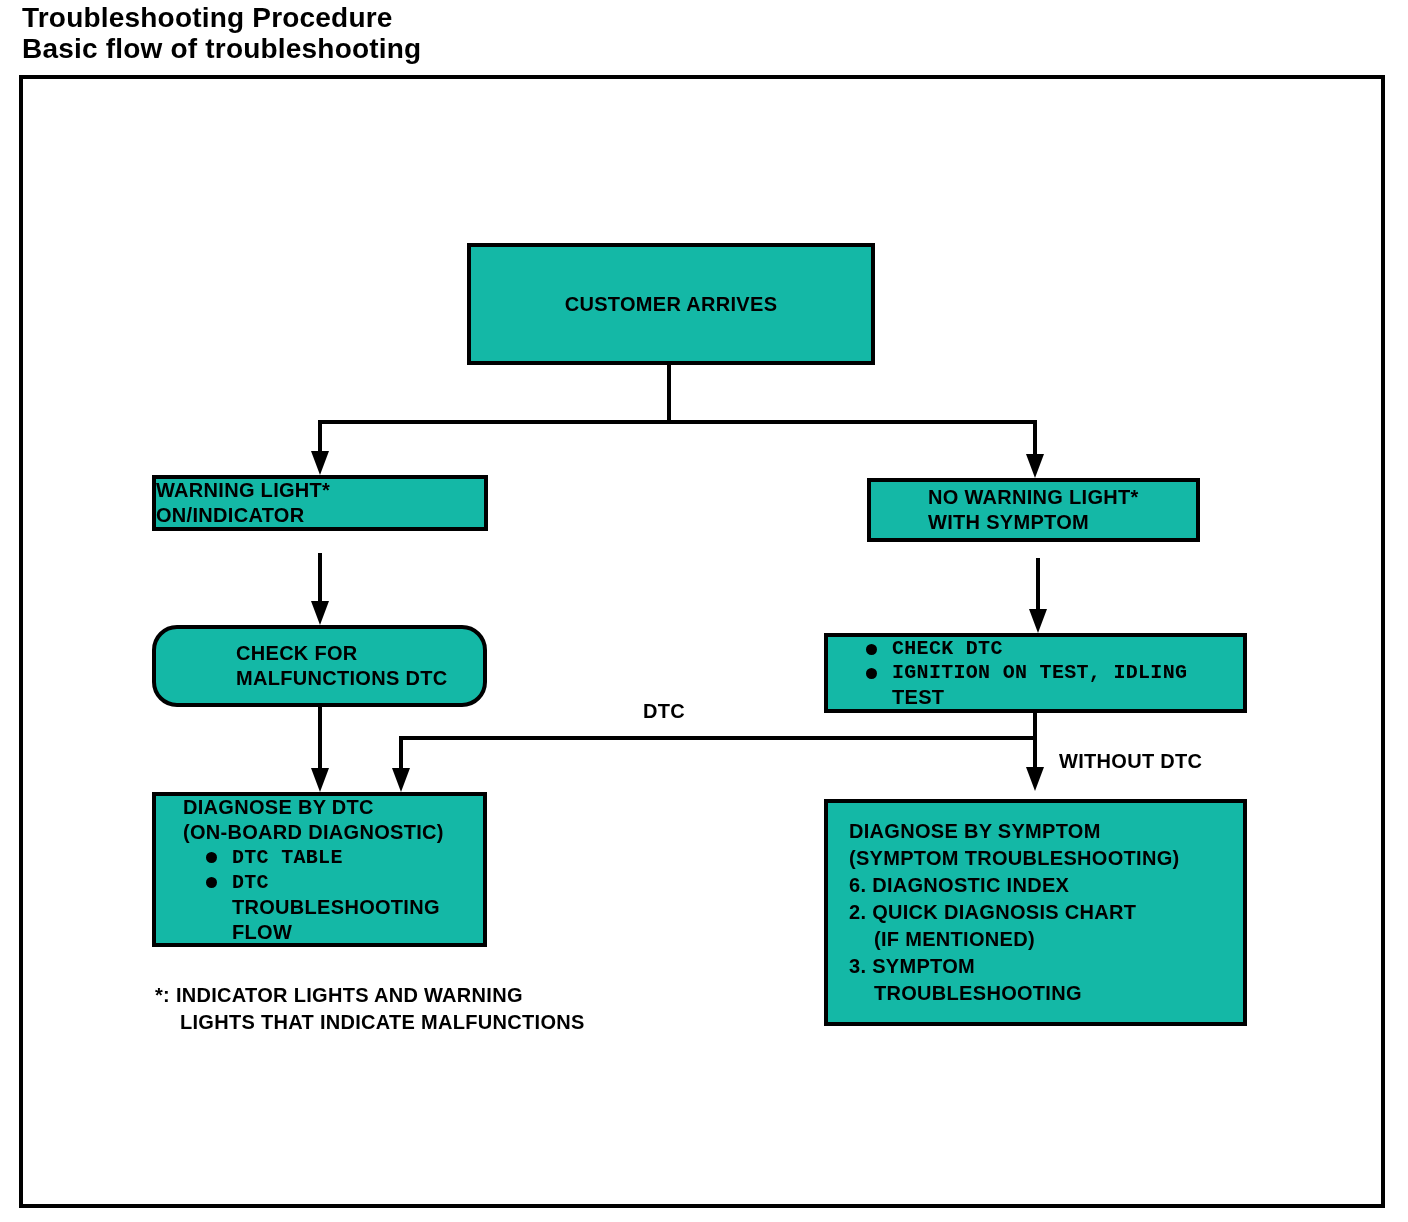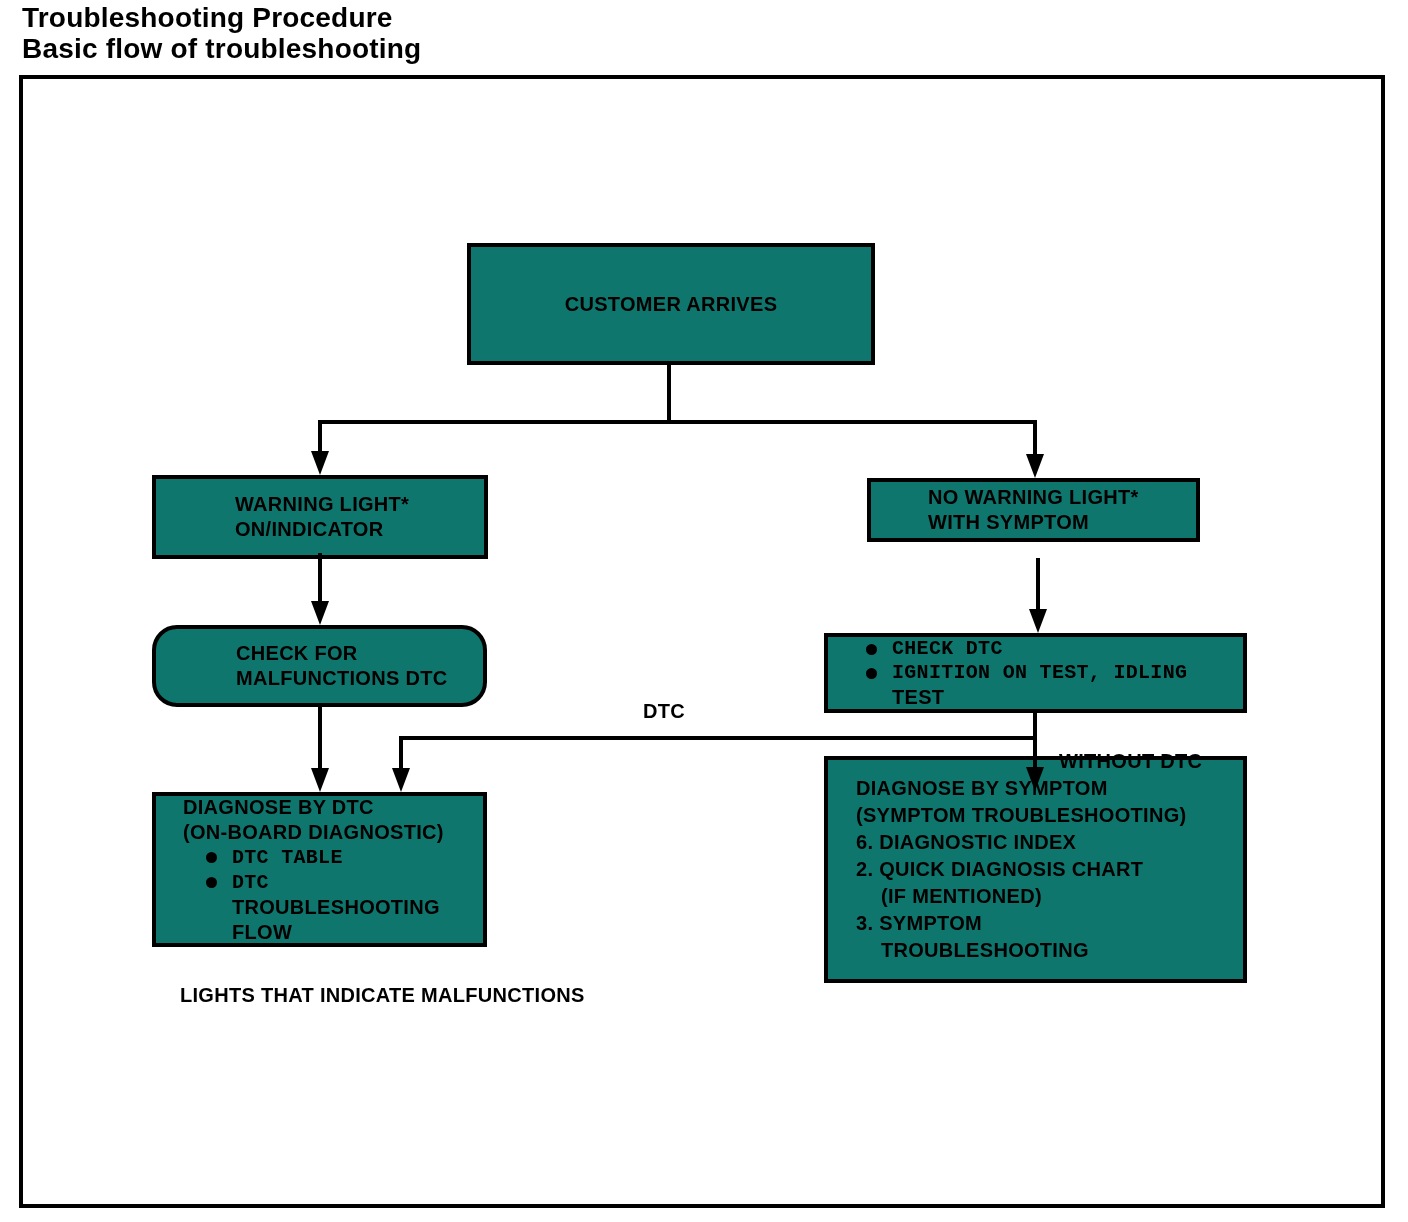--- a/index.html
+++ b/index.html
@@ -8,21 +8,21 @@
 
   
   .title{position:absolute;left:22px;top:2px;font-size:28px;font-weight:bold;line-height:31px;
          letter-spacing:0.2px;}
 
   
   .frame{position:absolute;left:19px;top:75px;width:1366px;height:1133px;
          border:4px solid #000;box-sizing:border-box;}
 
   
-  .box{position:absolute;border:4px solid #000;box-sizing:border-box;background:#0f766e;
+  .box{position:absolute;border:4px solid #000;box-sizing:border-box;background:#14b8a6;
        display:flex;flex-direction:column;justify-content:center;
        font-size:20px;font-weight:bold;line-height:25px;letter-spacing:0.3px;}
   .ln{white-space:nowrap;}
   .center{text-align:center;}
 
   
   .brow{display:flex;align-items:flex-start;font-family:Liberation Mono, monospace;}
   .dot{flex:0 0 11px;width:11px;height:11px;border-radius:50%;background:#000;
        margin-top:7px;margin-right:15px;}
   .cont{padding-left:26px;}   
@@ -48,21 +48,21 @@
   <div>Troubleshooting Procedure</div>
   <div>Basic flow of troubleshooting</div>
 </div>
 
 <div class="frame"></div>
 
 <div class="box" style="left:467px;top:243px;width:408px;height:122px;">
   <div class="ln center">CUSTOMER ARRIVES</div>
 </div>
 
-<div class="box" style="left:152px;top:475px;width:336px;height:84px;padding-left:79px;">
+<div class="box" style="left:152px;top:475px;width:336px;height:56px;">
   <div class="ln">WARNING LIGHT*</div>
   <div class="ln">ON/INDICATOR</div>
 </div>
 
 <div class="box" style="left:867px;top:478px;width:333px;height:64px;padding-left:57px;">
   <div class="ln">NO WARNING LIGHT*</div>
   <div class="ln">WITH SYMPTOM</div>
 </div>
 
 <div class="box" style="left:152px;top:625px;width:335px;height:82px;padding-left:80px;border-radius:25px;">
@@ -90,21 +90,21 @@
     <span class="ln">DTC TABLE</span>
   </div>
   <div class="brow" style="margin-left:23px;">
     <span class="dot"></span>
     <span class="ln">DTC</span>
   </div>
   <div class="ln cont" style="margin-left:23px;">TROUBLESHOOTING</div>
   <div class="ln cont" style="margin-left:23px;">FLOW</div>
 </div>
 
-<div class="box" style="left:824px;top:756px;width:423px;height:227px;padding-left:28px;line-height:27px;">
+<div class="box" style="left:824px;top:799px;width:423px;height:227px;padding-left:21px;line-height:27px;">
   <div class="ln">DIAGNOSE BY SYMPTOM</div>
   <div class="ln">(SYMPTOM TROUBLESHOOTING)</div>
   <div class="ln">6. DIAGNOSTIC INDEX</div>
   <div class="ln">2. QUICK DIAGNOSIS CHART</div>
   <div class="ln ind">(IF MENTIONED)</div>
   <div class="ln">3. SYMPTOM</div>
   <div class="ln ind">TROUBLESHOOTING</div>
 </div>
 
 <div class="vl" style="left:667px;top:365px;height:59px;"></div>
@@ -128,14 +128,15 @@
 <div class="vl" style="left:1033px;top:713px;height:56px;"></div>
 <div class="hl" style="left:399px;top:736px;width:638px;"></div>
 <div class="vl" style="left:399px;top:736px;height:34px;"></div>
 <div class="arr" style="left:392px;top:768px;"></div>
 <div class="arr" style="left:1026px;top:767px;"></div>
 
 <div class="elabel" style="left:643px;top:700px;">DTC</div>
 <div class="elabel" style="left:1059px;top:750px;">WITHOUT DTC</div>
 
 <div class="footnote">
+  <div class="ln">*: INDICATOR LIGHTS AND WARNING</div>
   <div class="ln" style="padding-left:25px;">LIGHTS THAT INDICATE MALFUNCTIONS</div>
 </div>
 
 </body></html>

